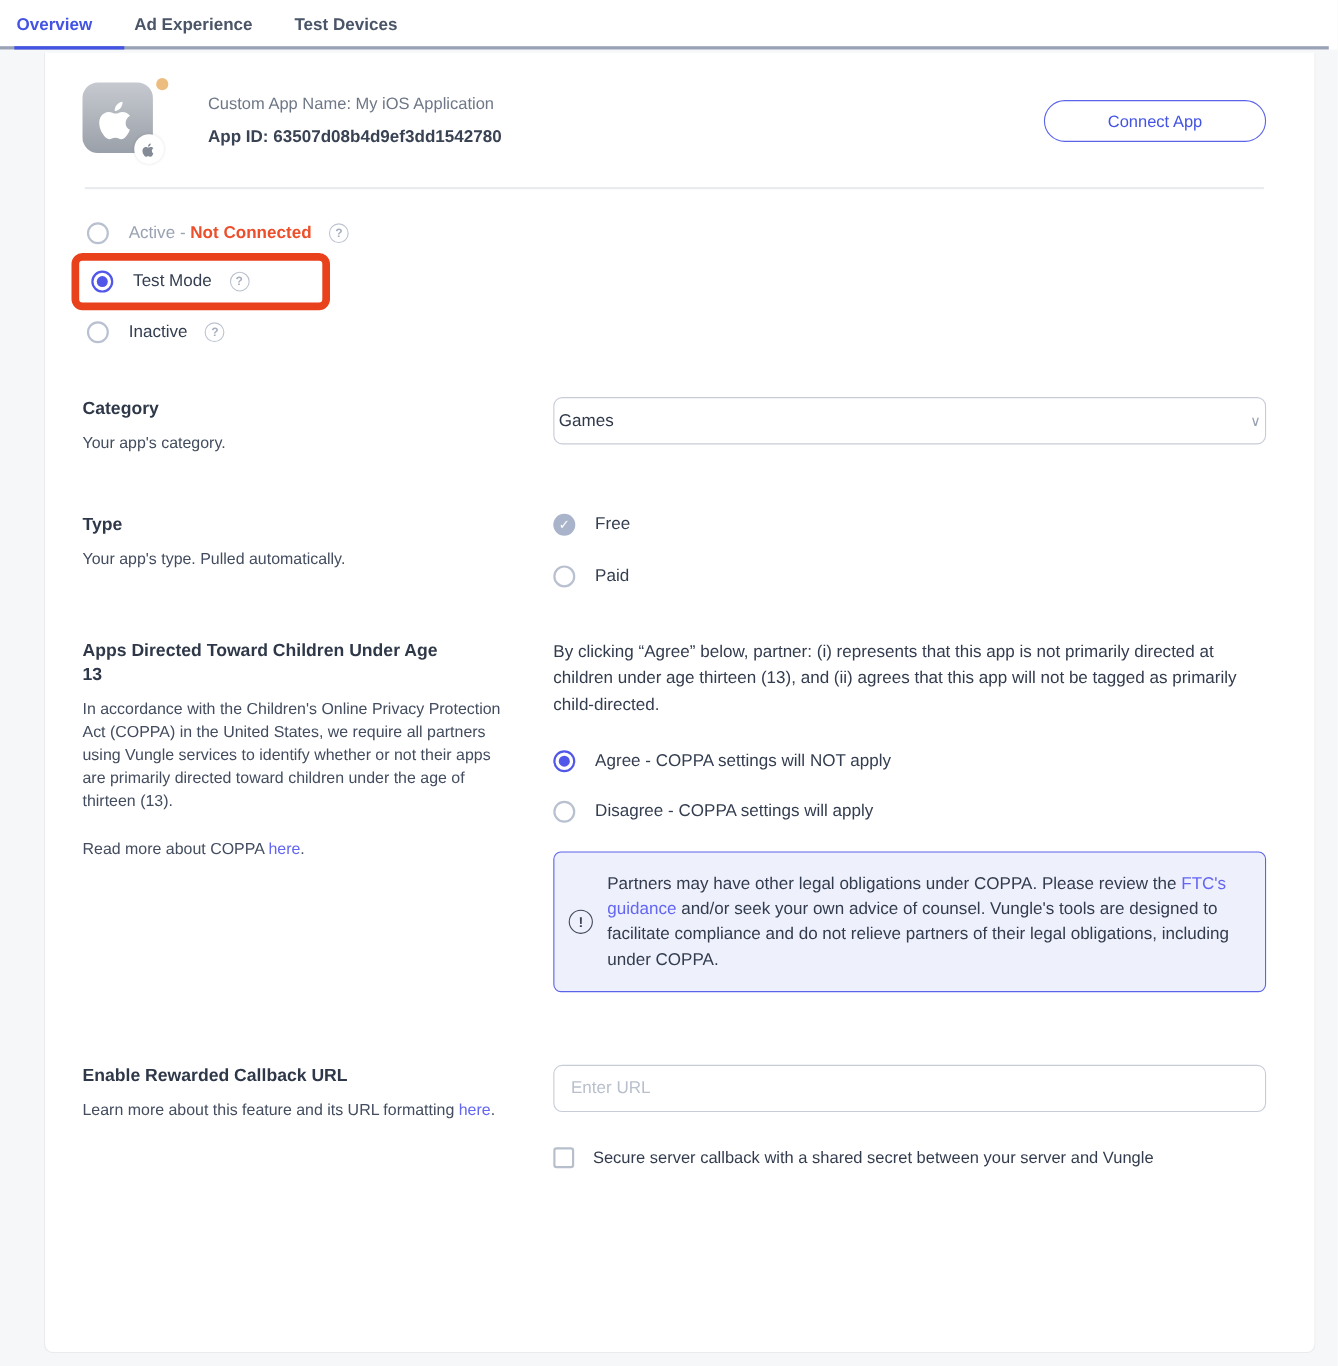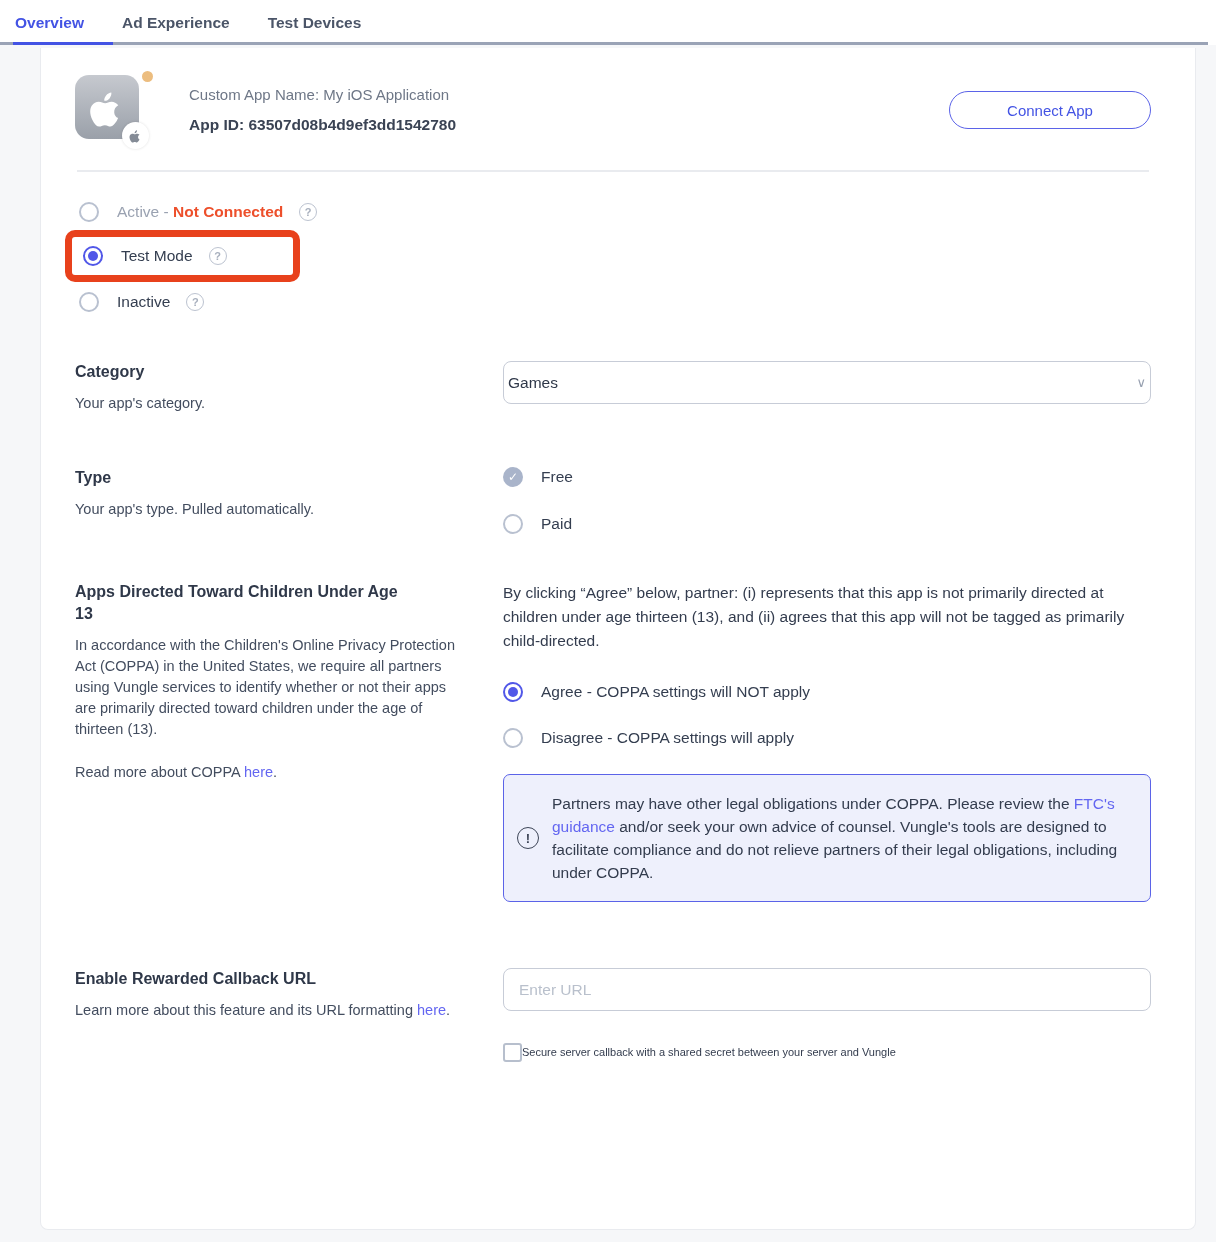--- a/index.html
+++ b/index.html
@@ -128,21 +128,21 @@
     display:flex; align-items:center; justify-content:center; flex:none; margin-right:13px;
   }
   .notice-text { font-size:15.5px; color:#333c4e; line-height:23px; }
 
   
   .checkbox-row { display:flex; align-items:flex-start; margin-top:29px; }
   .checkbox {
     width:19px; height:19px; border:2px solid #b7bfcd; border-radius:3px;
     flex:none; margin-top:3px; background:#fff; cursor:pointer;
   }
-  .checkbox-label { font-size:11px; color:#333c4e; margin-left:0; line-height:25px; max-width:590px; }
+  .checkbox-label { font-size:15px; color:#333c4e; margin-left:17px; line-height:25px; max-width:590px; }
 </style>
 </head>
 <body>
 
 <div class="page">
 
   <div class="tabbar">
     <div class="tab active">Overview</div>
     <div class="tab">Ad Experience</div>
     <div class="tab">Test Devices</div>

